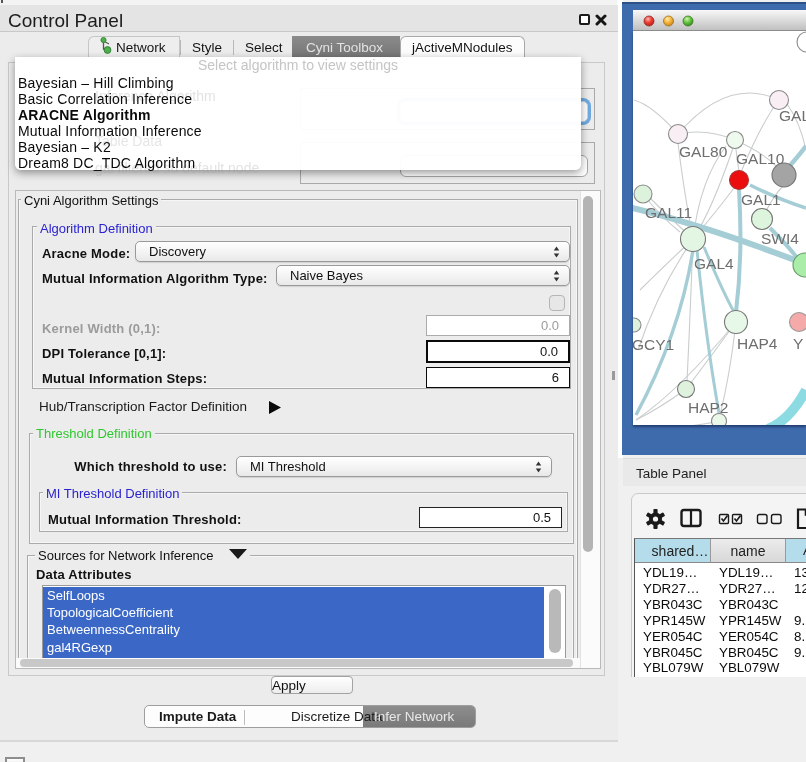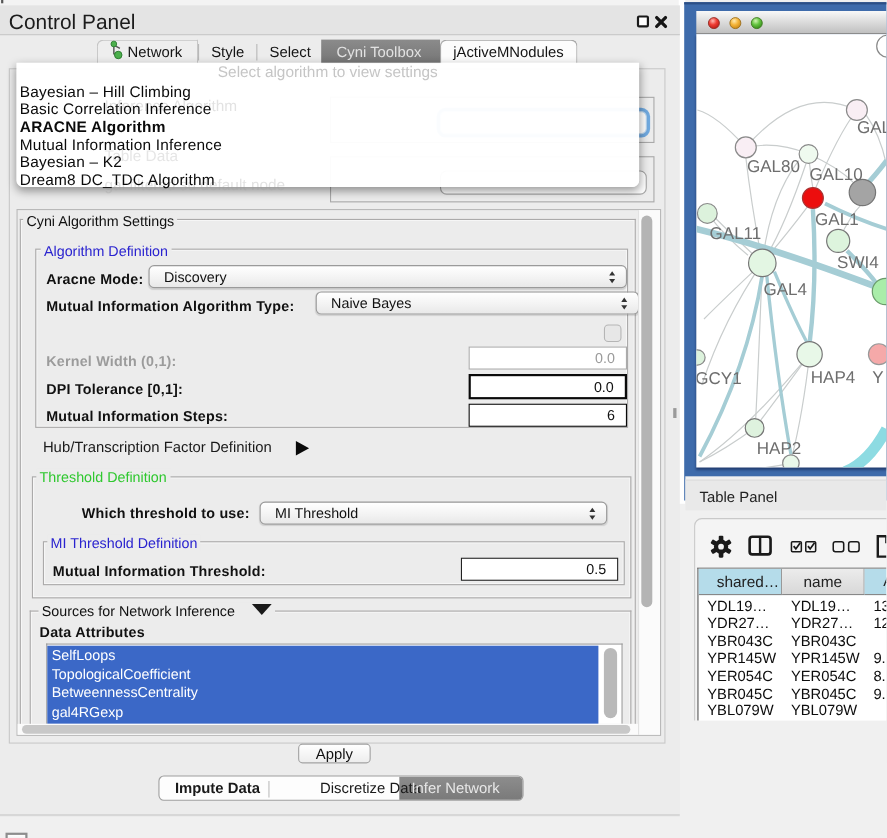--- a/index.html
+++ b/index.html
@@ -69,21 +69,21 @@
     <div class="gtitle" style="left:37px;top:216px;color:#2a23cf;">Algorithm Definition</div>
 
     <div class="lbl" style="position:absolute;left:42px;top:241px;">Aracne Mode:</div>
     <div class="combo" style="left:135px;top:236px;width:435px;">Discovery
       <svg class="updn" viewBox="0 0 9 16">
           <path d="M4.5 1 L8 6 L1 6 Z" fill="#333"></path>
           <path d="M4.5 15 L8 10 L1 10 Z" fill="#333"></path>
         </svg>
     </div>
     <div class="lbl" style="position:absolute;left:42px;top:266px;">Mutual Information Algorithm Type:</div>
-    <div class="combo" style="left:276px;top:260px;width:294px;margin-left:11px;">Naive Bayes
+    <div class="combo" style="left:276px;top:260px;width:294px;">Naive Bayes
       <svg class="updn" viewBox="0 0 9 16">
           <path d="M4.5 1 L8 6 L1 6 Z" fill="#333"></path>
           <path d="M4.5 15 L8 10 L1 10 Z" fill="#333"></path>
         </svg>
     </div>
     <div class="abs" style="left:549px;top:290px;width:16px;height:16px;border:1px solid #b5b5b5;border-radius:4px;background:#e7e7e7;"></div>
     <div class="lbl dis" style="position:absolute;left:42px;top:316px;">Kernel Width (0,1):</div>
     <div class="tfield" style="left:426px;top:310px;width:144px;border:1px solid #ababab;color:#9b9b9b;">0.0</div>
     <div class="lbl" style="position:absolute;left:42px;top:341px;">DPI Tolerance [0,1]:</div>
     <div class="tfield" style="left:426px;top:335px;width:144px;height:23px;border:2px solid #0a0a0a;line-height:19px;">0.0</div>
@@ -135,21 +135,21 @@
     <div class="abs" style="left:3px;top:18px;font-size:14px;letter-spacing:0.2px;color:#0a0a0a;line-height:16px;">
       Bayesian – Hill Climbing<br>
       Basic Correlation Inference<br>
       <b>ARACNE Algorithm</b><br>
       Mutual Information Inference<br>
       Bayesian – K2<br>
       Dream8 DC_TDC Algorithm
     </div>
   </div>
 
-  <div class="abs" style="left:271px;top:671px;width:66px;height:18px;border:1px solid #a3a3a3;border-radius:4px;background:linear-gradient(#ffffff,#ededed);text-align:center;font-size:13.5px;color:#111;line-height:17px;">Apply</div>
+  <div class="abs" style="left:271px;top:671px;width:82px;height:18px;border:1px solid #a3a3a3;border-radius:4px;background:linear-gradient(#ffffff,#ededed);font-size:13.5px;color:#111;line-height:17px;">Apply</div>
 
   <div class="abs" style="left:144px;top:700px;width:332px;height:23px;background:#fdfdfd;border:1px solid #9e9e9e;border-radius:5px;overflow:hidden;">
     <div class="abs" style="left:99px;top:4px;width:1px;height:15px;background:#bdbdbd;"></div>
     <div class="abs" style="left:218px;top:0;width:114px;height:23px;background:linear-gradient(#8d8d8d,#787878);"></div>
     <div class="abs" style="left:14px;top:3px;font-size:13.5px;font-weight:bold;color:#1a1a1a;">Impute Data</div>
     <div class="abs" style="left:110px;top:3px;font-size:13.5px;font-weight:normal;color:#1a1a1a;margin-left:36px;">Discretize Data</div>
     <div class="abs" style="left:229px;top:3px;font-size:13.5px;color:#e8e8e8;">Infer Network</div>
   </div>
 </div>
 <div class="abs" style="left:0;top:740px;width:618px;height:2px;background:#d7d7d7;"></div>
@@ -255,21 +255,21 @@
           <text x="632" y="348">GCY1</text>
           <text x="737" y="347">HAP4</text>
           <text x="793" y="347">Y</text>
           <text x="688" y="411">HAP2</text>
         </g>
       </g>
     </svg>
   </div>
 </div>
 
-<div class="abs" id="tablepanel" style="left:623px;top:433px;width:183px;height:222px;background:#f0f0f0;overflow:hidden;">
+<div class="abs" id="tablepanel" style="left:623px;top:455px;width:183px;height:222px;background:#f0f0f0;overflow:hidden;">
 
   <div class="abs" style="left:0;top:3px;width:183px;height:28px;background:#e9e9e9;border-top:1px solid #dcdcdc;"></div>
   <div class="abs" style="left:13px;top:11px;font-size:13.5px;color:#222;">Table Panel</div>
 
   <div class="abs" style="left:8px;top:38px;width:186px;height:231px;background:#f4f4f4;border:1px solid #c9c9c9;border-radius:7px;"></div>
 
   <svg class="abs" style="left:22px;top:50px;" width="161" height="30" viewBox="0 0 161 30">
 
     <g transform="translate(10.5,14)" fill="#1a1a1a">
       <g id="sp">

